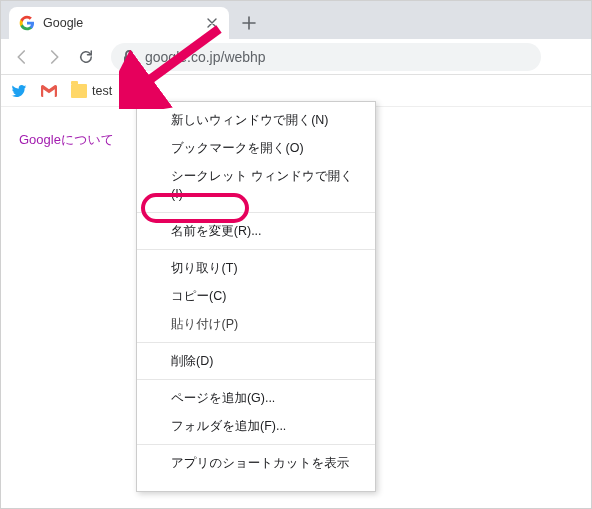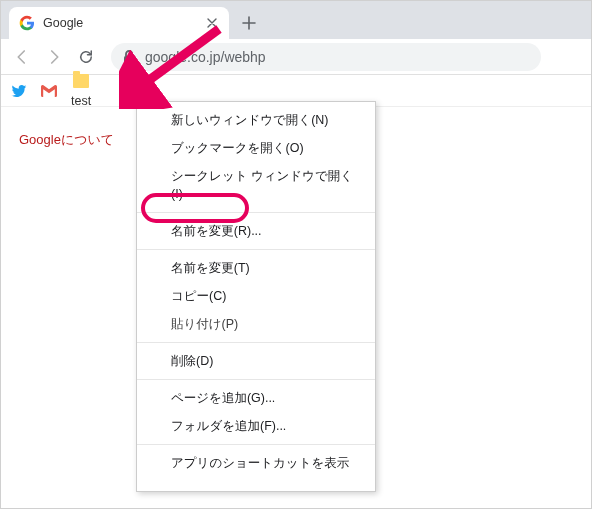--- a/index.html
+++ b/index.html
@@ -16,27 +16,27 @@
   
   .toolbar { height: 36px; background: #fff; display: flex; align-items: center; padding: 0 8px; gap: 6px; border-bottom: 1px solid #e0e0e0; }
   .nav-btn { width: 26px; height: 26px; display: flex; align-items: center; justify-content: center; color: #9a9a9a; }
   .nav-btn.active { color: #5f6368; }
   .omnibox { flex: 0 0 auto; height: 28px; background: #f1f3f4; border-radius: 14px; display: flex; align-items: center; padding: 0 12px; margin-left: 6px; gap: 8px; width: 430px; }
   .lock { width: 14px; height: 14px; color: #5f6368; }
   .url { font-size: 14px; color: #5f6368; }
   
   
   .bookmark-bar { height: 32px; display: flex; align-items: center; padding: 0 10px; gap: 14px; border-bottom: 1px solid #eee; }
-  .bm { display: flex; align-items: center; gap: 5px; font-size: 12.5px; color: #333; flex-direction: column; }
+  .bm { display: flex; align-items: center; gap: 5px; font-size: 12.5px; color: #333; }
   .bm .ic { width: 16px; height: 16px; display: inline-flex; align-items: center; justify-content: center; }
   .folder-ic { width: 16px; height: 14px; background: #ffd768; border-radius: 1px; position: relative; }
   .folder-ic::before { content: ""; position: absolute; top: -3px; left: 0; width: 7px; height: 3px; background: #ffd768; border-radius: 1px 1px 0 0; }
 
   
-  .page { padding: 24px 18px; font-size: 13px; color: #b91c1c; }
+  .page { padding: 24px 18px; font-size: 13px; color: #a21caf; }
   
   
   .context-menu { position: absolute; top: 100px; left: 135px; width: 240px; background: #fff; border: 1px solid #ccc; box-shadow: 2px 2px 6px rgba(0,0,0,0.18); font-size: 12.5px; color: #202124; padding: 4px 0; }
   .cm-item { padding: 5px 14px 5px 34px; line-height: 18px; position: relative; }
   .cm-item.disabled { color: #404040; }
   .cm-sep { height: 1px; background: #e6e6e6; margin: 4px 0; }
   
   
   .highlight { position: absolute; border: 4px solid #e6005c; border-radius: 18px; pointer-events: none; }
   .hl-rename { top: 192px; left: 140px; width: 108px; height: 30px; }
@@ -128,21 +128,21 @@
   <span>Googleについて</span>
 </div>
 
 <div class="context-menu">
   <div class="cm-item">新しいウィンドウで開く(N)</div>
   <div class="cm-item">ブックマークを開く(O)</div>
   <div class="cm-item">シークレット ウィンドウで開く(I)</div>
   <div class="cm-sep"></div>
   <div class="cm-item">名前を変更(R)...</div>
   <div class="cm-sep"></div>
-  <div class="cm-item">名前を変更(T)</div>
+  <div class="cm-item">切り取り(T)</div>
   <div class="cm-item">コピー(C)</div>
   <div class="cm-item disabled">貼り付け(P)</div>
   <div class="cm-sep"></div>
   <div class="cm-item">削除(D)</div>
   <div class="cm-sep"></div>
   <div class="cm-item">ページを追加(G)...</div>
   <div class="cm-item">フォルダを追加(F)...</div>
   <div class="cm-sep"></div>
   <div class="cm-item">アプリのショートカットを表示</div>
   <div class="cm-item">

